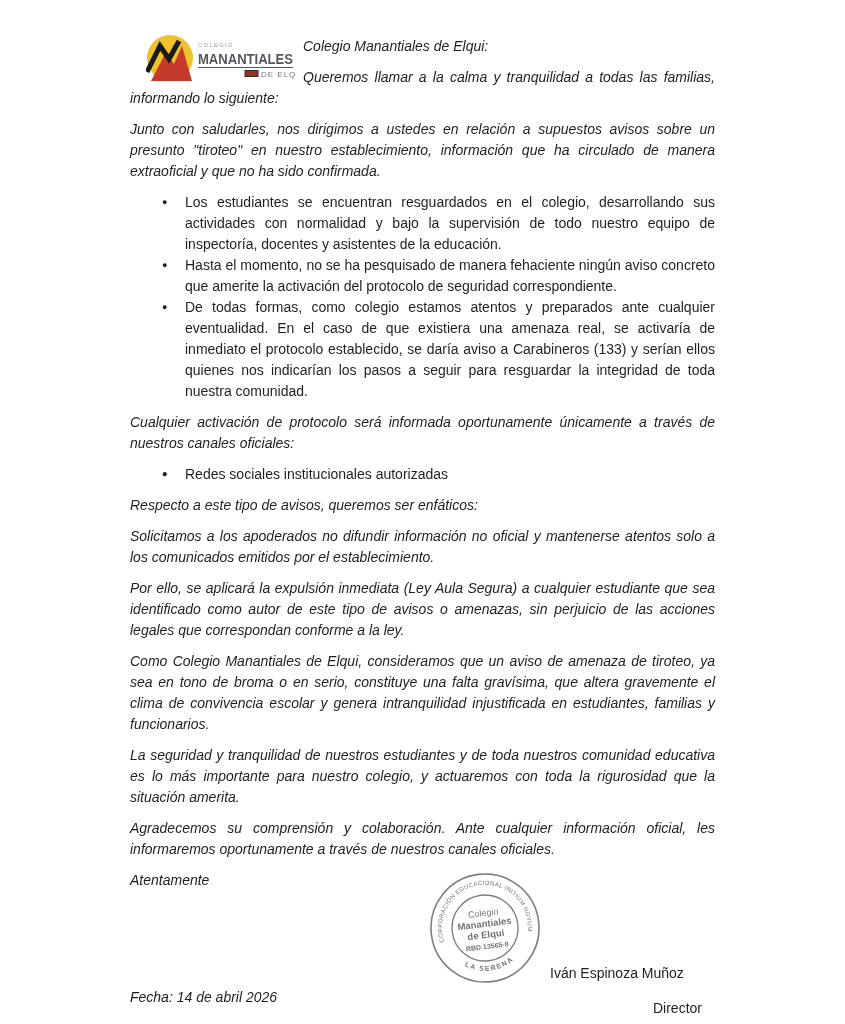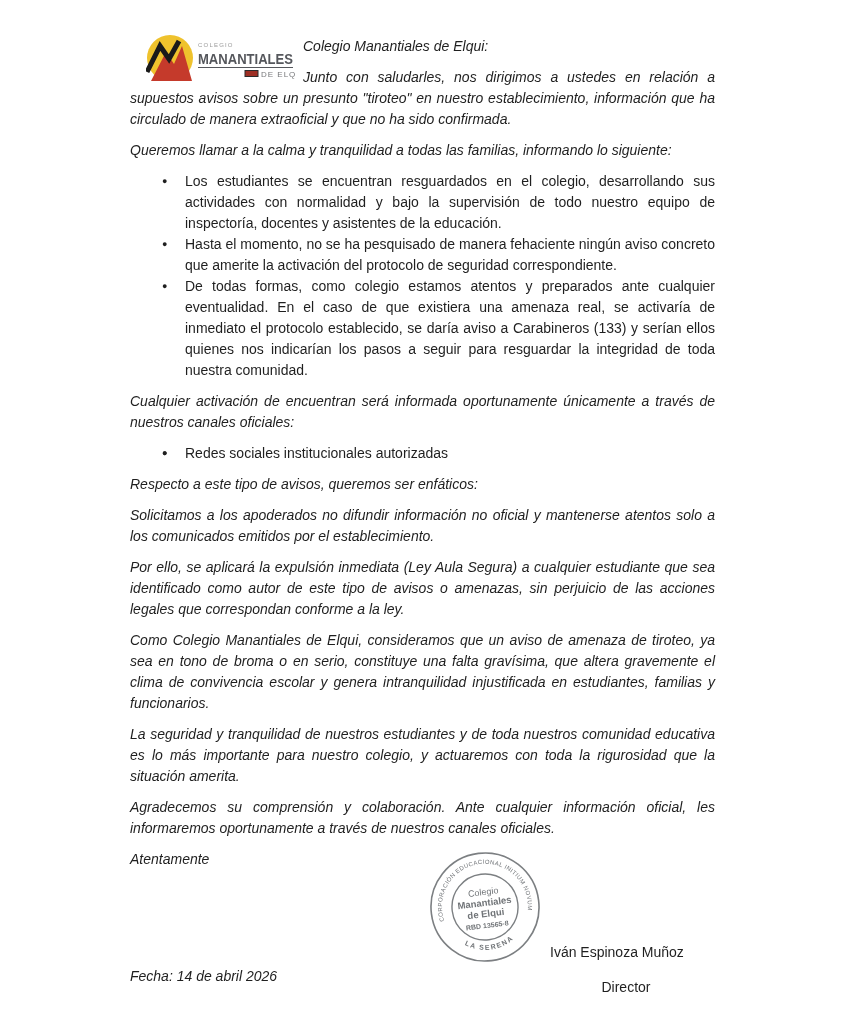--- a/index.html
+++ b/index.html
@@ -39,21 +39,21 @@
     left: 32px;
     top: 0;
     font-size: 9px;
     line-height: 21px;
   }
   .bold-heading { font-weight: bold; text-align: left; }
   .sig-area { position: relative; height: 80px; }
   .stamp-wrap { position: absolute; left: 298px; top: -30px; width: 114px; height: 114px; }
   .signer { position: absolute; left: 420px; top: 20px; width: 152px; margin-top: 42px; }
   .signer-name { white-space: nowrap; }
-  .signer-title { margin-top: 14px; text-align: center; }
+  .signer-title { margin-top: 14px; text-align: right; }
   .date-line { text-align: left; }
 </style>
 </head>
 <body>
 
 <div class="page">
   <div class="content">
 
     <div class="logo-float">
       <svg width="150" height="48" viewBox="0 0 150 48">
@@ -62,39 +62,39 @@
         <path d="M 1,38 L 14,12 L 23,25 L 33,7" fill="none" stroke="#1A1A1A" stroke-width="5"></path>
         <text x="52" y="13" font-size="6" letter-spacing="1.2" fill="#9A9A9A">COLEGIO</text>
         <text x="52" y="30" font-size="14.5" font-weight="bold" fill="#55575C" textLength="95" lengthAdjust="spacingAndGlyphs">MANANTIALES</text>
         <line x1="52" y1="33.5" x2="147" y2="33.5" stroke="#55575C" stroke-width="1.2"></line>
         <rect x="99" y="36.5" width="13" height="6" fill="#9E2F24" stroke="#2b2b2b" stroke-width="1"></rect>
         <text x="115" y="43" font-size="8" letter-spacing="1" fill="#77787B">DE ELQUI</text>
       </svg>
     </div>
 
     <p class="salutation">Colegio Manantiales de Elqui:</p>
+    <p>Queremos llamar a la calma y tranquilidad a todas las familias, informando lo siguiente:</p>
     <p>Junto con saludarles, nos dirigimos a ustedes en relación a supuestos avisos sobre un presunto "tiroteo" en nuestro establecimiento, información que ha circulado de manera extraoficial y que no ha sido confirmada.</p>
-    <p>Queremos llamar a la calma y tranquilidad a todas las familias, informando lo siguiente:</p>
 
     <ul class="blist">
       <li>
         <span class="marker">●</span>
         <span>Los estudiantes se encuentran resguardados en el colegio, desarrollando sus actividades con normalidad y bajo la supervisión de todo nuestro equipo de inspectoría, docentes y asistentes de la educación.</span>
       </li>
       <li>
         <span class="marker">●</span>
         <span>Hasta el momento, no se ha pesquisado de manera fehaciente ningún aviso concreto que amerite la activación del protocolo de seguridad correspondiente.</span>
       </li>
       <li>
         <span class="marker">●</span>
         <span>De todas formas, como colegio estamos atentos y preparados ante cualquier eventualidad. En el caso de que existiera una amenaza real, se activaría de inmediato el protocolo establecido, se daría aviso a Carabineros (133) y serían ellos quienes nos indicarían los pasos a seguir para resguardar la integridad de toda nuestra comunidad.</span>
       </li>
     </ul>
 
-    <p>Cualquier activación de encuentran será informada oportunamente únicamente a través de nuestros canales oficiales:</p>
+    <p>Cualquier activación de protocolo será informada oportunamente únicamente a través de nuestros canales oficiales:</p>
 
     <ul class="blist">
       <li>
         <span class="marker">●</span>
       </li>
       <li>
         <span class="marker">●</span>
         <span>Redes sociales institucionales autorizadas</span>
       </li>
     </ul>

